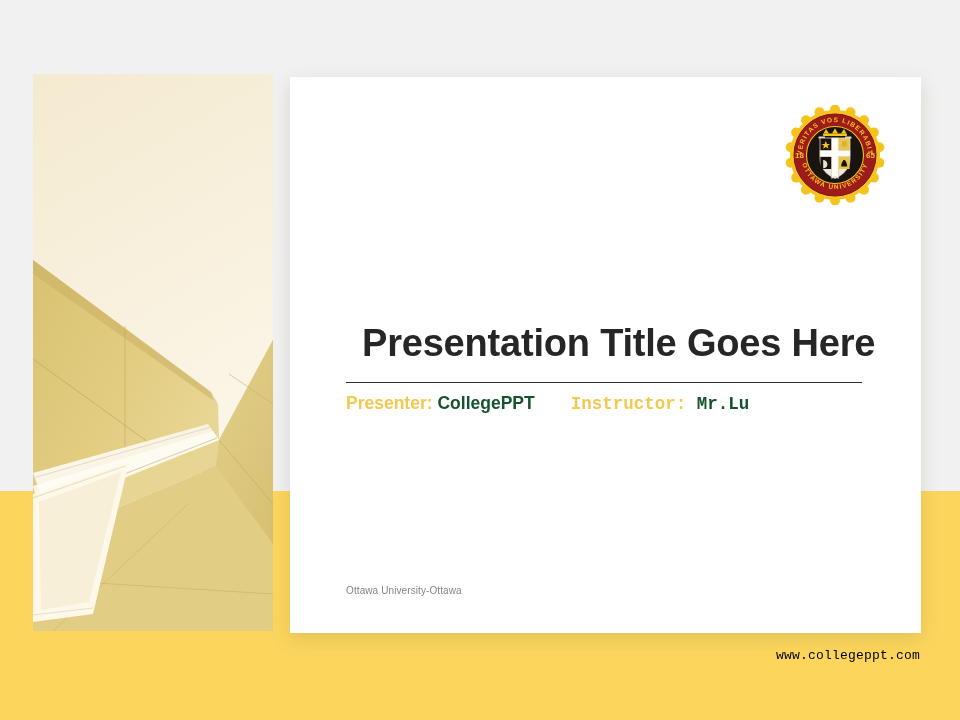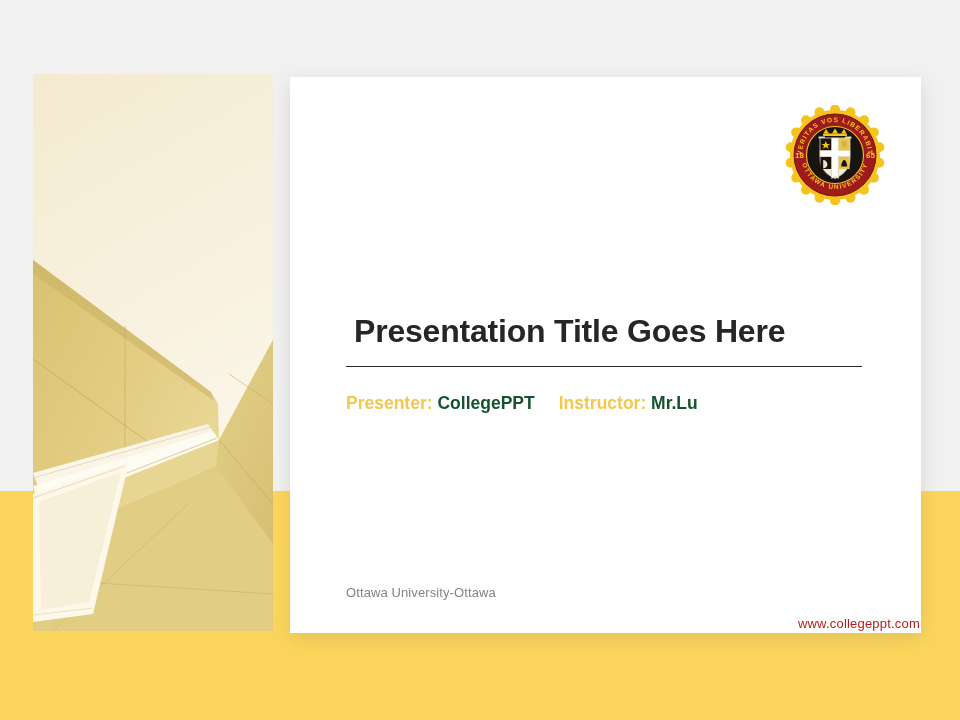--- a/index.html
+++ b/index.html
@@ -68,23 +68,23 @@
   #crest-logo svg { display: block; }
 
   
   #title-block {
     position: absolute;
     left: 56px;
     top: 228px;
     width: 520px;
   }
   #presentation-title {
-    margin: 8px;
+    margin: 16px;
     font-family: "Liberation Sans", sans-serif;
-    font-size: 32px;
+    font-size: 38px;
     font-weight: bold;
     color: #262626;
     letter-spacing: -0.2px;
     line-height: 1.18;
     white-space: nowrap;
   }
   #title-rule {
     margin-top: 15px;
     width: 516px;
     height: 0;
@@ -103,44 +103,46 @@
     color: #262626;
   }
   #meta-line .meta-label {
     color: #f3c84e;
     text-align: center;
   }
   #meta-line .meta-value {
     color: #14532d;
   }
   #meta-line .meta-group + .meta-group {
-    margin-left: 24px;
+    margin-left: 36px;
+    font-family: Liberation Mono, monospace;
   }
 
   
   #card-footer {
     position: absolute;
     left: 56px;
     top: 508px;
-    font-size: 13px;
+    font-size: 10px;
     font-weight: normal;
     color: #848484;
     letter-spacing: 0.1px;
     white-space: nowrap;
   }
 
   
   #watermark {
     position: absolute;
     right: 40px;
-    top: 616px;
+    top: 648px;
     font-size: 13px;
-    color: #b91c1c;
+    color: #000000;
     letter-spacing: 0.2px;
     white-space: nowrap;
+    font-family: Liberation Mono, monospace;
   }
 </style>
 </head>
 <body>
 
 <div id="slide-canvas">
 
   <div id="yellow-band"></div>
 
   <div id="photo-panel">

